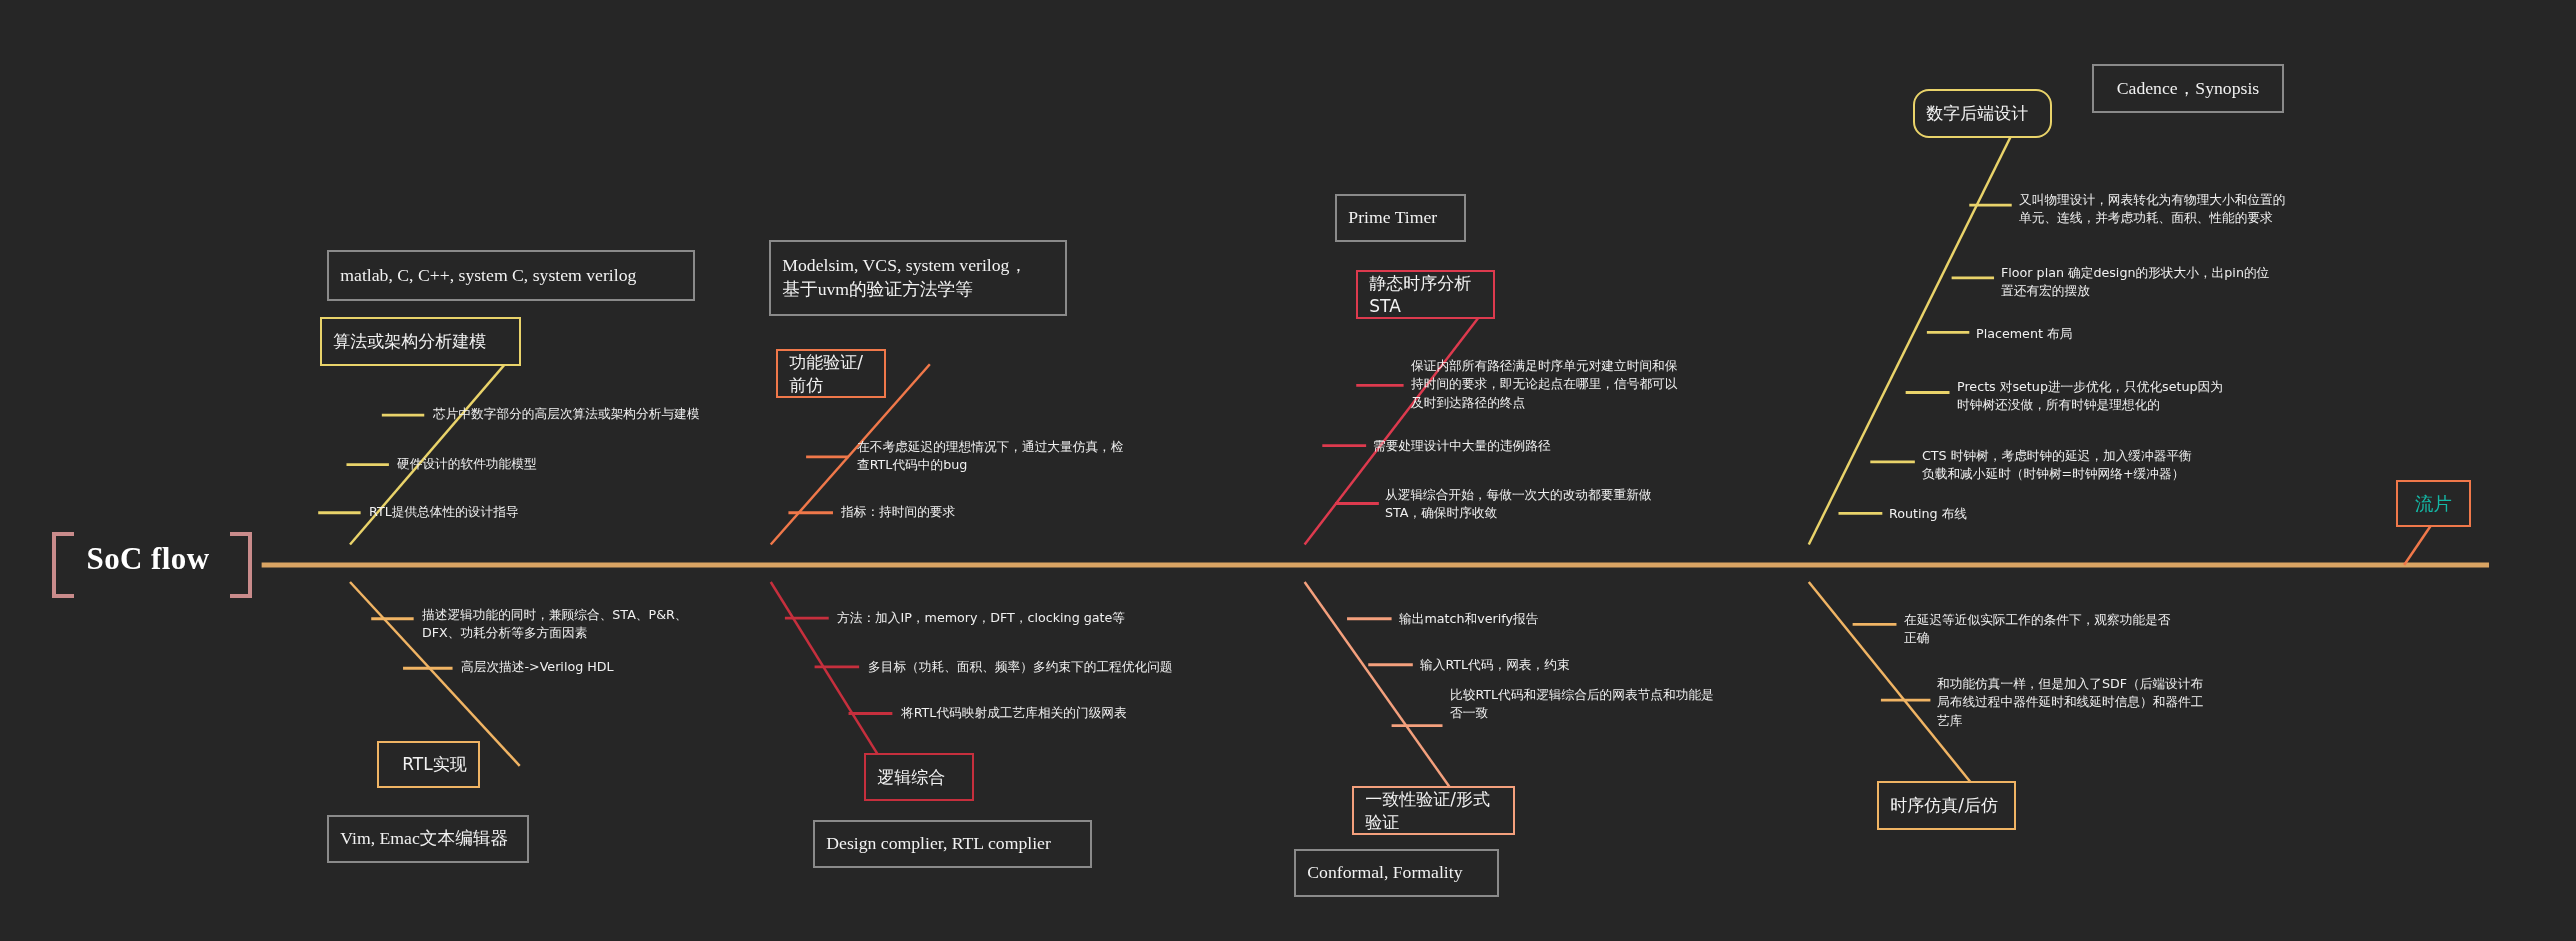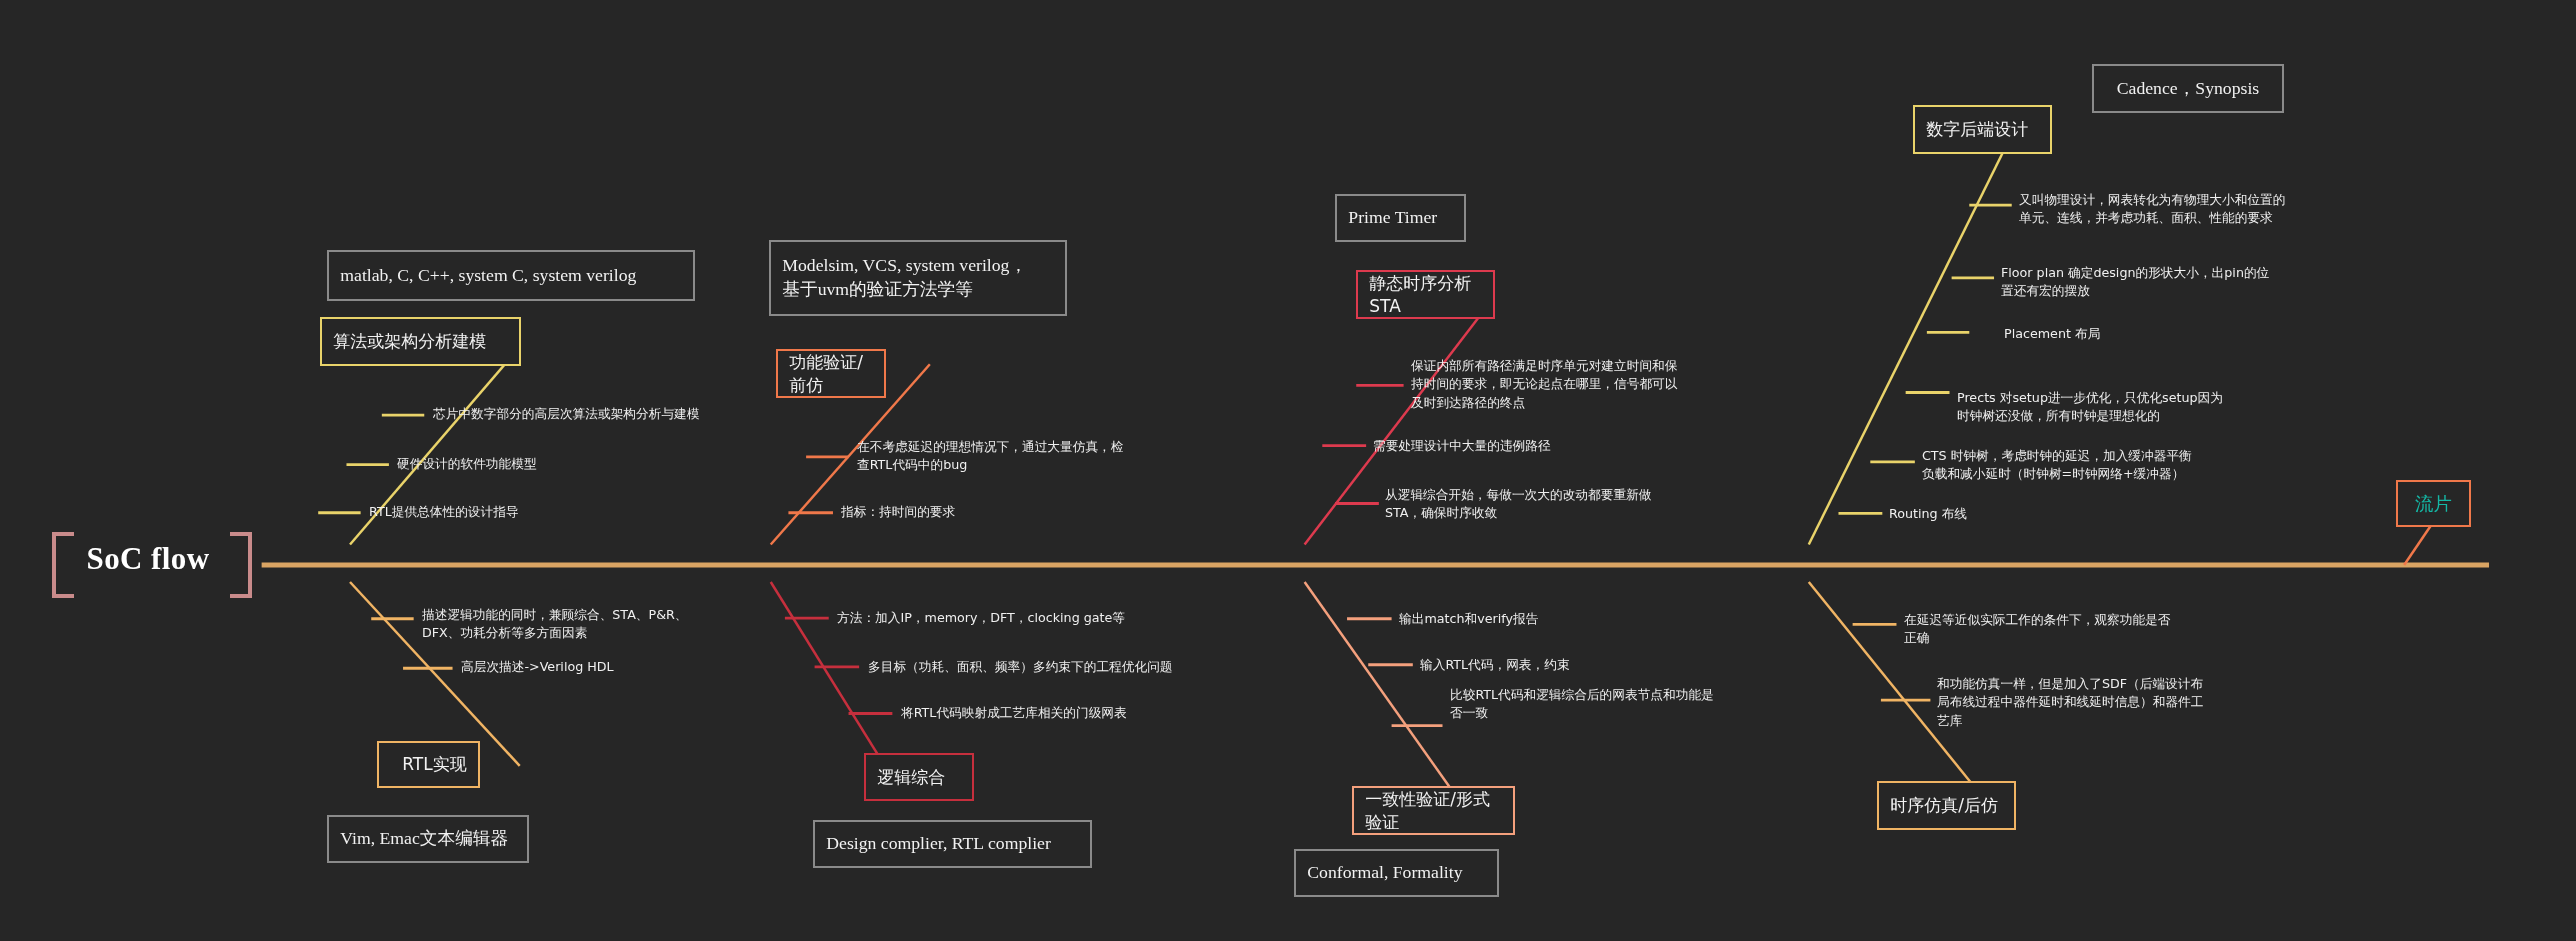--- a/index.html
+++ b/index.html
@@ -208,29 +208,29 @@
   <div class="cat-box stage-box" style="left:1352px; top:786px; width:163px; height:49px; border-color:#f4a07d;">
     <span>一致性验证/形式验证</span>
   </div>
   <div class="cat-box tool-box" style="left:1294px; top:849px; width:205px; height:48px;">
     <span>Conformal, Formality</span>
   </div>
 
   <div class="cat-box tool-box" style="left:2092px; top:48px; width:192px; height:49px; justify-content:center;margin-top:16px;">
     <span>Cadence，Synopsis</span>
   </div>
-  <div class="cat-box stage-box" style="left:1913px; top:105px; width:139px; height:49px; border-color:#e9d36a;">
+  <div class="cat-box stage-box" style="left:1913px; top:89px; width:139px; height:49px; border-color:#e9d36a;border-radius:16px;">
     <span>数字后端设计</span>
   </div>
   <div class="note" style="left:2019px; top:191px; width:339px;">又叫物理设计，网表转化为有物理大小和位置的
 单元、连线，并考虑功耗、面积、性能的要求</div>
   <div class="note" style="left:2001px; top:264px; width:325px;">Floor plan 确定design的形状大小，出pin的位
 置还有宏的摆放</div>
-  <div class="note" style="left:1976px; top:325px; width:297px;margin-left:28px;">Placement 布局</div>
-  <div class="note" style="left:1957px; top:378px; width:332px;margin-top:11px;">Prects 对setup进一步优化，只优化setup因为
+  <div class="note" style="left:1976px; top:325px; width:297px;">Placement 布局</div>
+  <div class="note" style="left:1957px; top:378px; width:332px;">Prects 对setup进一步优化，只优化setup因为
 时钟树还没做，所有时钟是理想化的</div>
   <div class="note" style="left:1922px; top:447px; width:346px;">CTS 时钟树，考虑时钟的延迟，加入缓冲器平衡
 负载和减小延时（时钟树=时钟网络+缓冲器）</div>
   <div class="note" style="left:1889px; top:505px; width:283px;">Routing 布线</div>
 
   <div class="note" style="left:1904px; top:611px; width:318px;">在延迟等近似实际工作的条件下，观察功能是否
 正确</div>
   <div class="note" style="left:1937px; top:675px; width:332px;">和功能仿真一样，但是加入了SDF（后端设计布
 局布线过程中器件延时和线延时信息）和器件工
 艺库</div>

